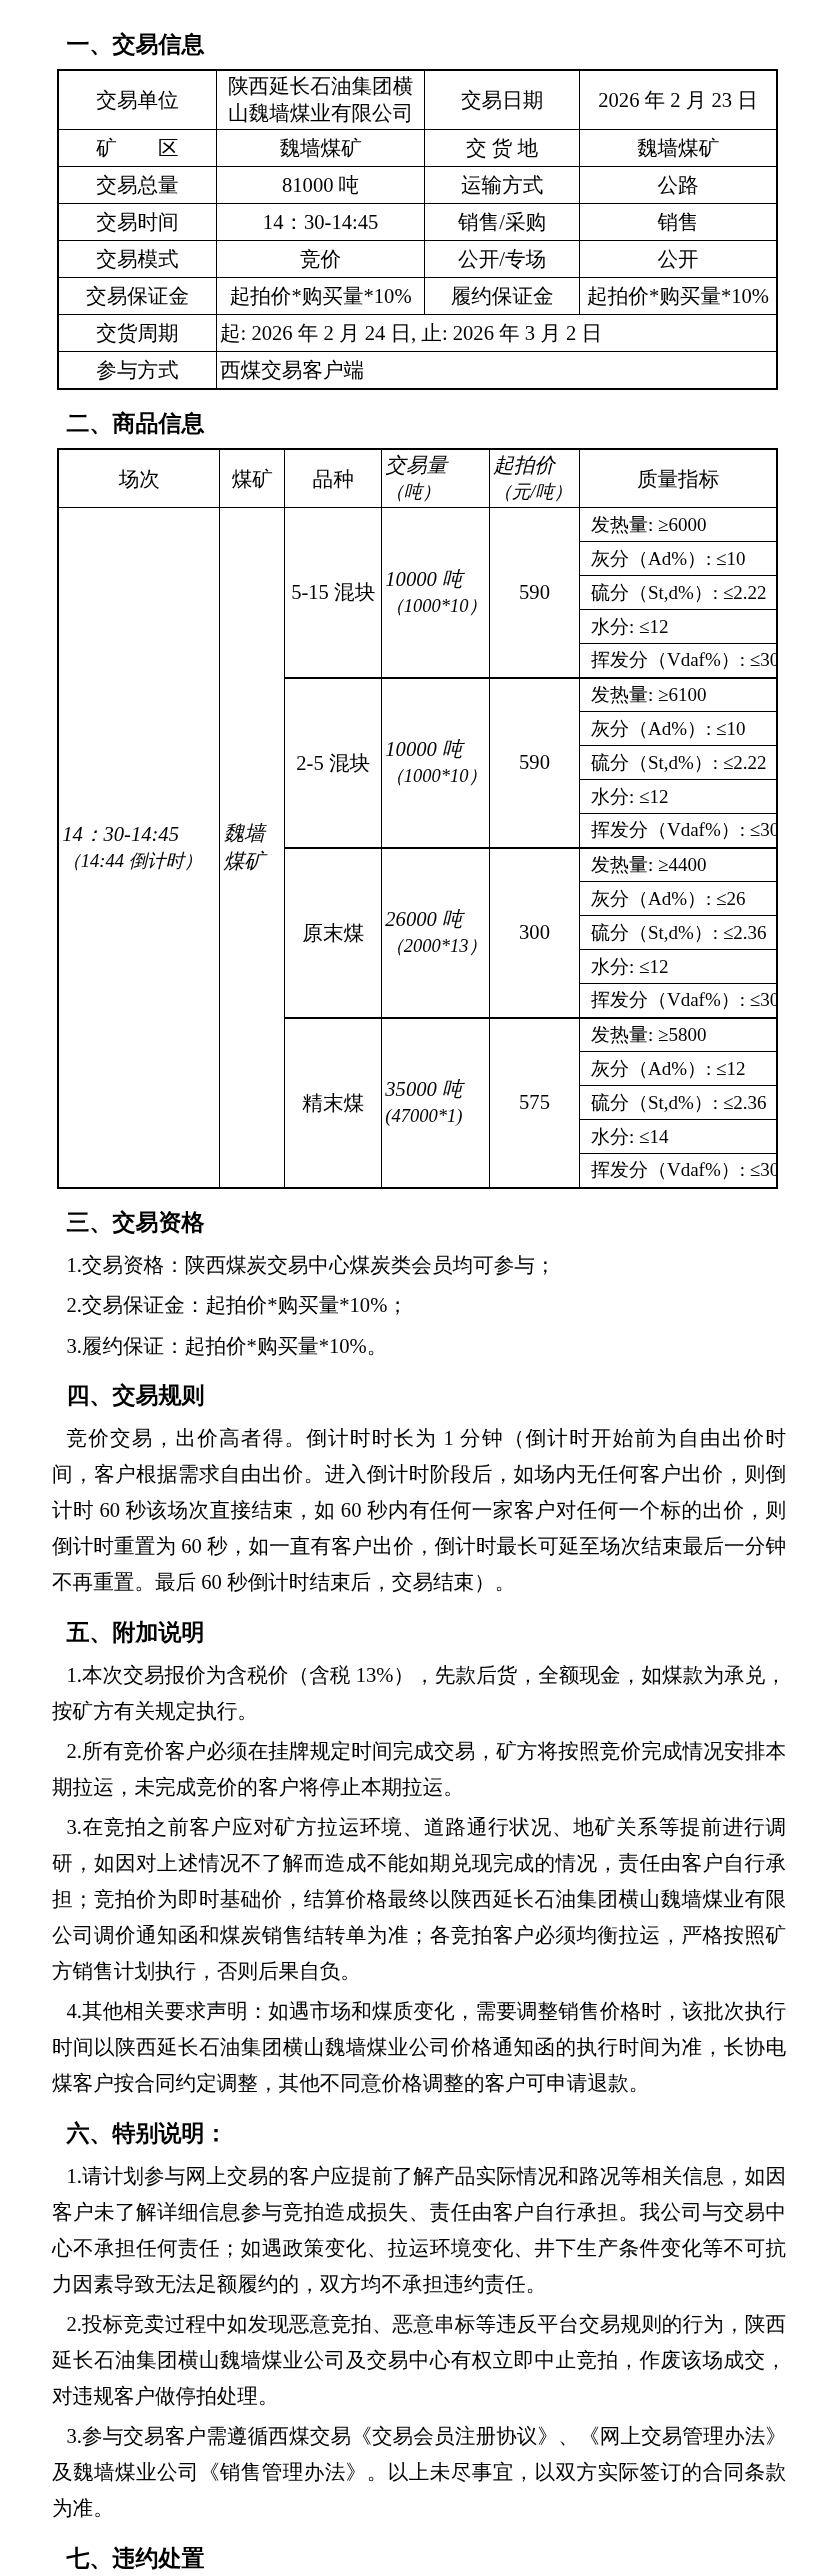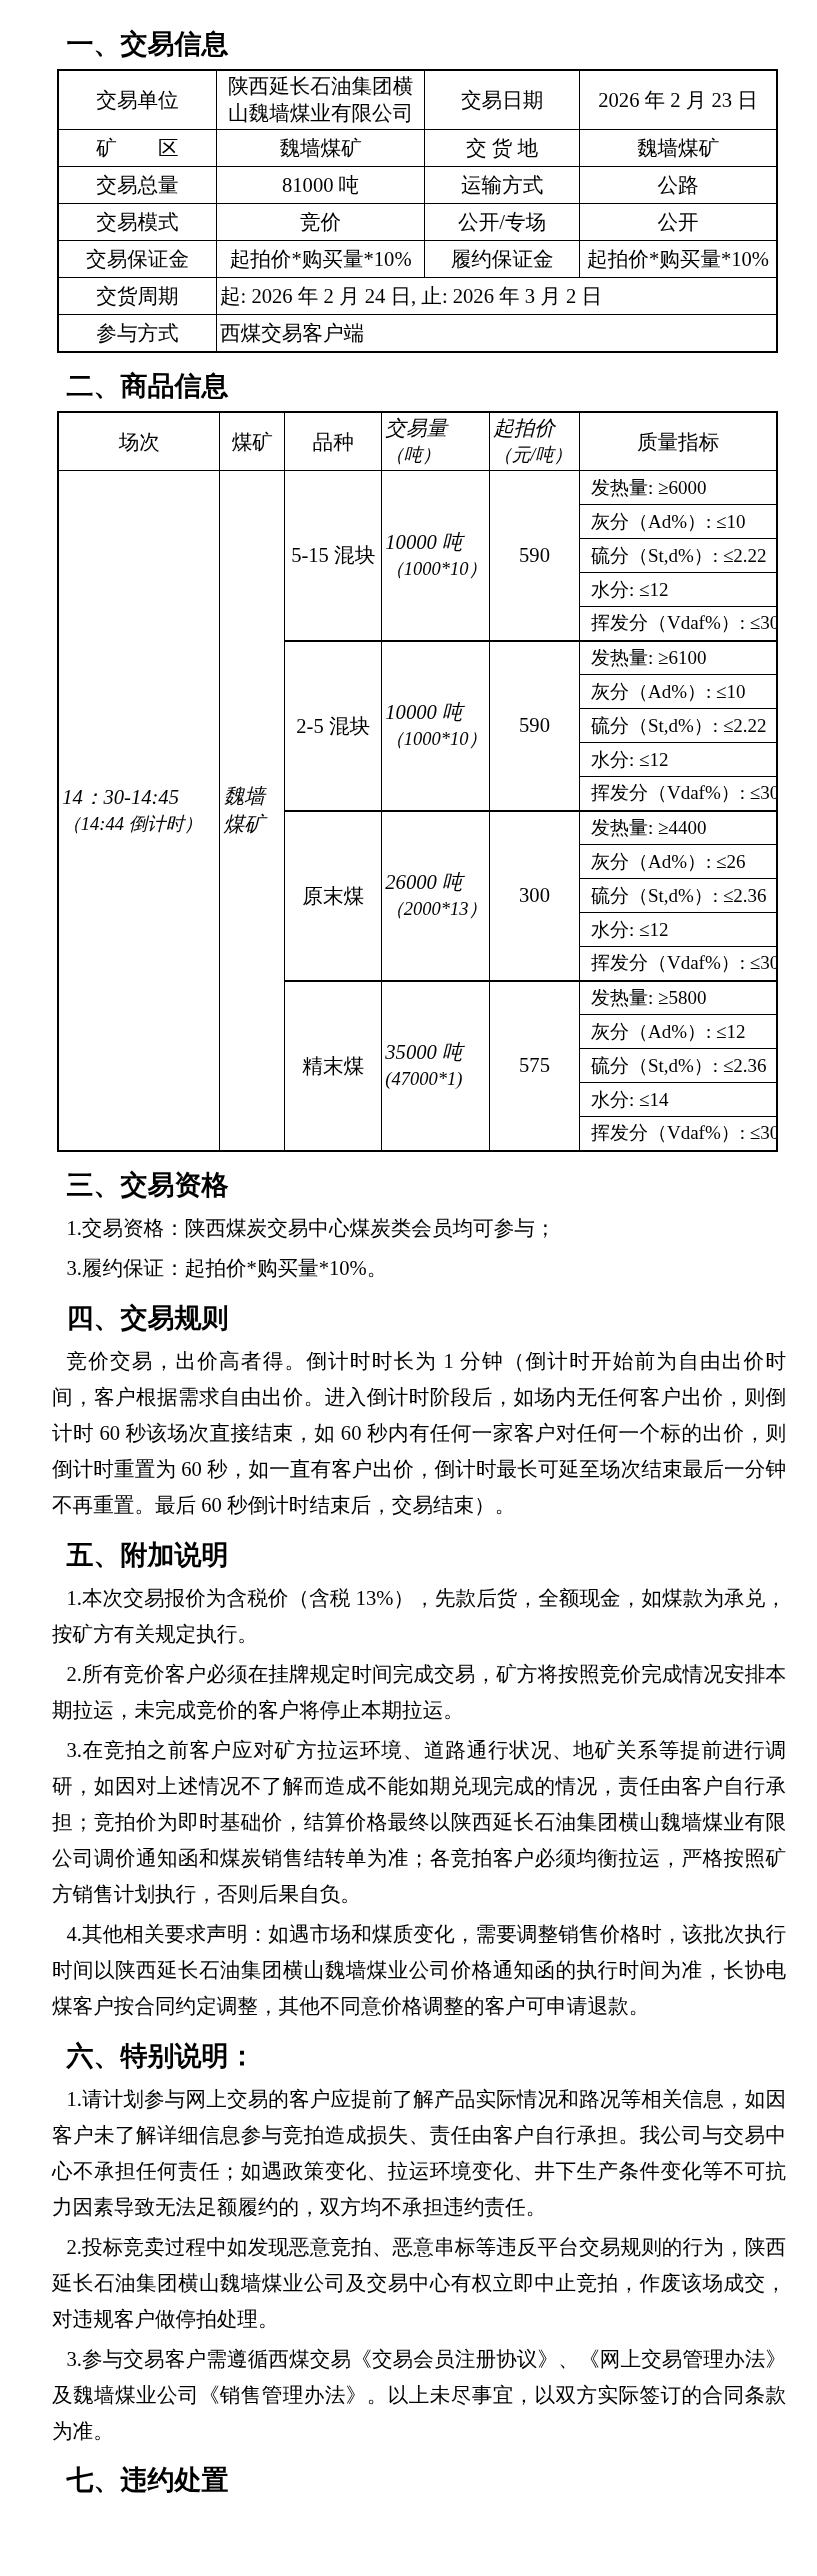--- a/index.html
+++ b/index.html
@@ -10,21 +10,21 @@
     margin:0 auto;
     padding:25px 32px 57px 52px;
     background:#ffffff;
     color:#000000;
     font-family:"Liberation Serif","DejaVu Serif",serif;
     font-size:20.6px;
   }
   h2.sec{
     font-family:"Liberation Sans","DejaVu Sans",sans-serif;
     font-weight:bold;
-    font-size:27px;
+    font-size:23px;
     line-height:33px;
     margin:15.5px 0 8.2px 0;
     padding-left:14.4px;
     color:#000;
   }
   .page h2.sec:first-child{margin-top:3.1px;}
   p.para{
     margin:0 0 4.1px 0;
     line-height:36px;
     text-align:justify;
@@ -94,20 +94,26 @@
       <td class="c">交 货 地</td>
       <td class="c">魏墙煤矿</td>
     </tr>
     <tr>
       <td class="c">交易总量</td>
       <td class="c">81000 吨</td>
       <td class="c">运输方式</td>
       <td class="c">公路</td>
     </tr>
     <tr>
+      <td class="c">交易时间</td>
+      <td class="c">14：30-14:45</td>
+      <td class="c">销售/采购</td>
+      <td class="c">销售</td>
+    </tr>
+    <tr>
       <td class="c">交易模式</td>
       <td class="c">竞价</td>
       <td class="c">公开/专场</td>
       <td class="c">公开</td>
     </tr>
     <tr>
       <td class="c">交易保证金</td>
       <td class="c">起拍价*购买量*10%</td>
       <td class="c">履约保证金</td>
       <td class="c">起拍价*购买量*10%</td>
@@ -245,20 +251,21 @@
           <td class="q">水分: ≤14</td>
         </tr>
       <tr>
           <td class="q">挥发分（Vdaf%）: ≤30</td>
         </tr>
     </tbody>
   </table>
 
   <h2 class="sec">三、交易资格</h2>
   <p class="para">1.交易资格：陕西煤炭交易中心煤炭类会员均可参与；</p>
+  <p class="para">2.交易保证金：起拍价*购买量*10%；</p>
   <p class="para">3.履约保证：起拍价*购买量*10%。</p>
 
   <h2 class="sec">四、交易规则</h2>
   <p class="para">竞价交易，出价高者得。倒计时时长为 1 分钟（倒计时开始前为自由出价时间，客户根据需求自由出价。进入倒计时阶段后，如场内无任何客户出价，则倒计时 60 秒该场次直接结束，如 60 秒内有任何一家客户对任何一个标的出价，则倒计时重置为 60 秒，如一直有客户出价，倒计时最长可延至场次结束最后一分钟不再重置。最后 60 秒倒计时结束后，交易结束）。</p>
 
   <h2 class="sec">五、附加说明</h2>
   <p class="para">1.本次交易报价为含税价（含税 13%），先款后货，全额现金，如煤款为承兑，按矿方有关规定执行。</p>
   <p class="para">2.所有竞价客户必须在挂牌规定时间完成交易，矿方将按照竞价完成情况安排本期拉运，未完成竞价的客户将停止本期拉运。</p>
   <p class="para">3.在竞拍之前客户应对矿方拉运环境、道路通行状况、地矿关系等提前进行调研，如因对上述情况不了解而造成不能如期兑现完成的情况，责任由客户自行承担；竞拍价为即时基础价，结算价格最终以陕西延长石油集团横山魏墙煤业有限公司调价通知函和煤炭销售结转单为准；各竞拍客户必须均衡拉运，严格按照矿方销售计划执行，否则后果自负。</p>
   <p class="para">4.其他相关要求声明：如遇市场和煤质变化，需要调整销售价格时，该批次执行时间以陕西延长石油集团横山魏墙煤业公司价格通知函的执行时间为准，长协电煤客户按合同约定调整，其他不同意价格调整的客户可申请退款。</p>

